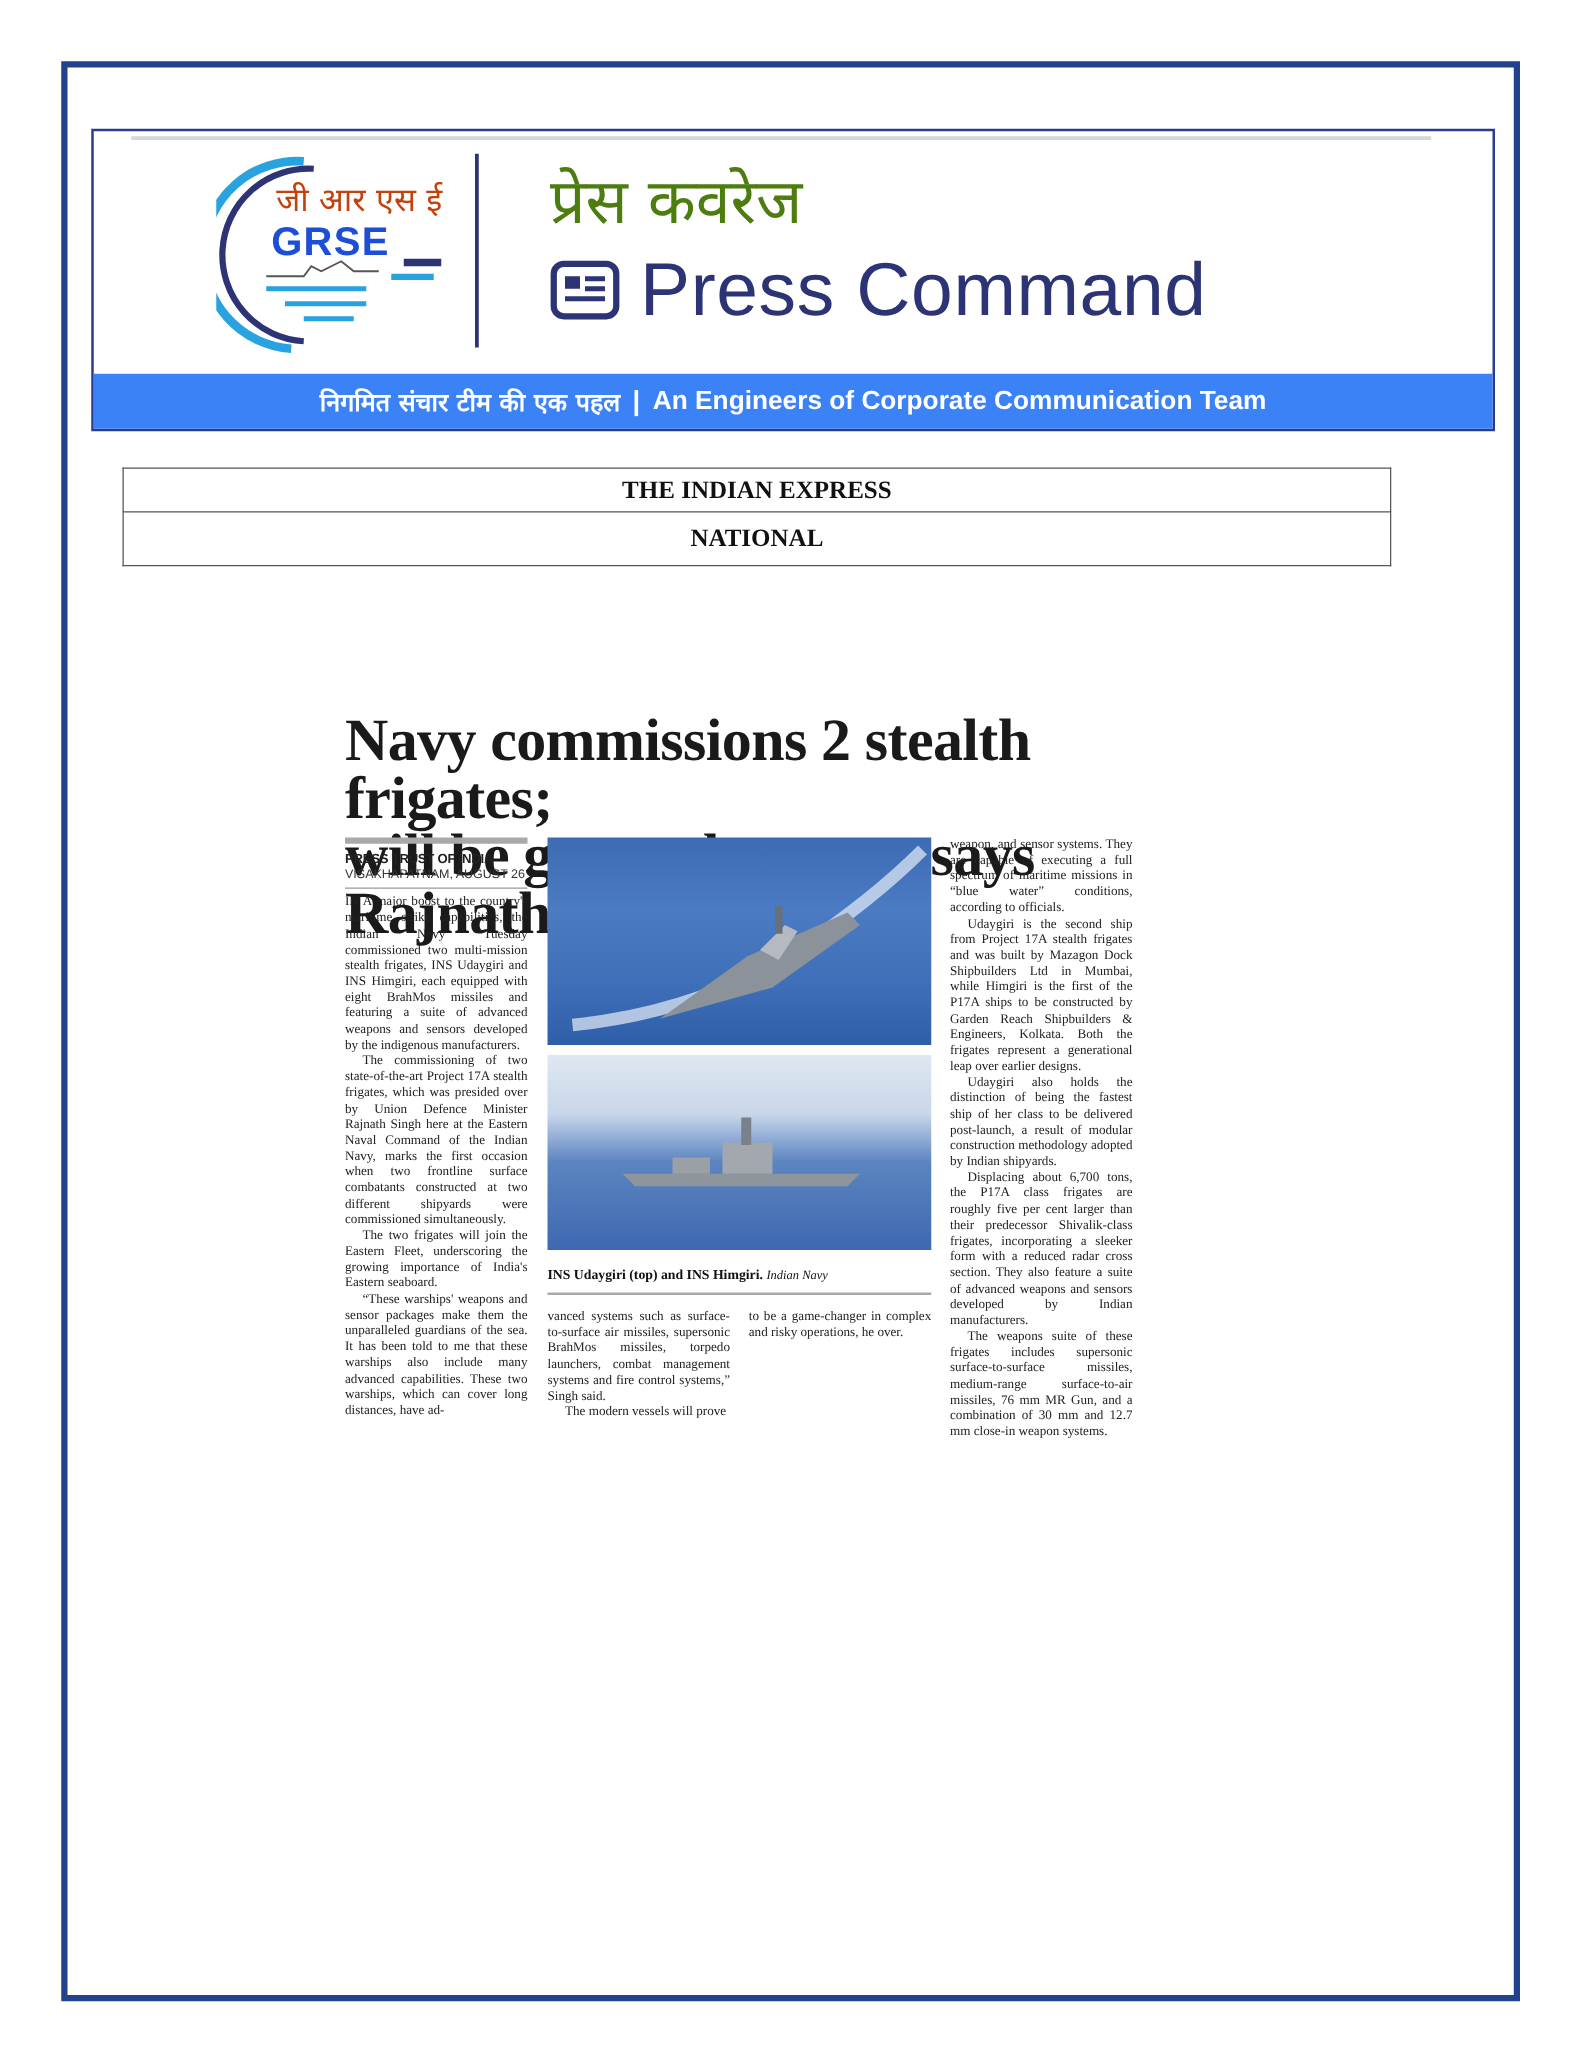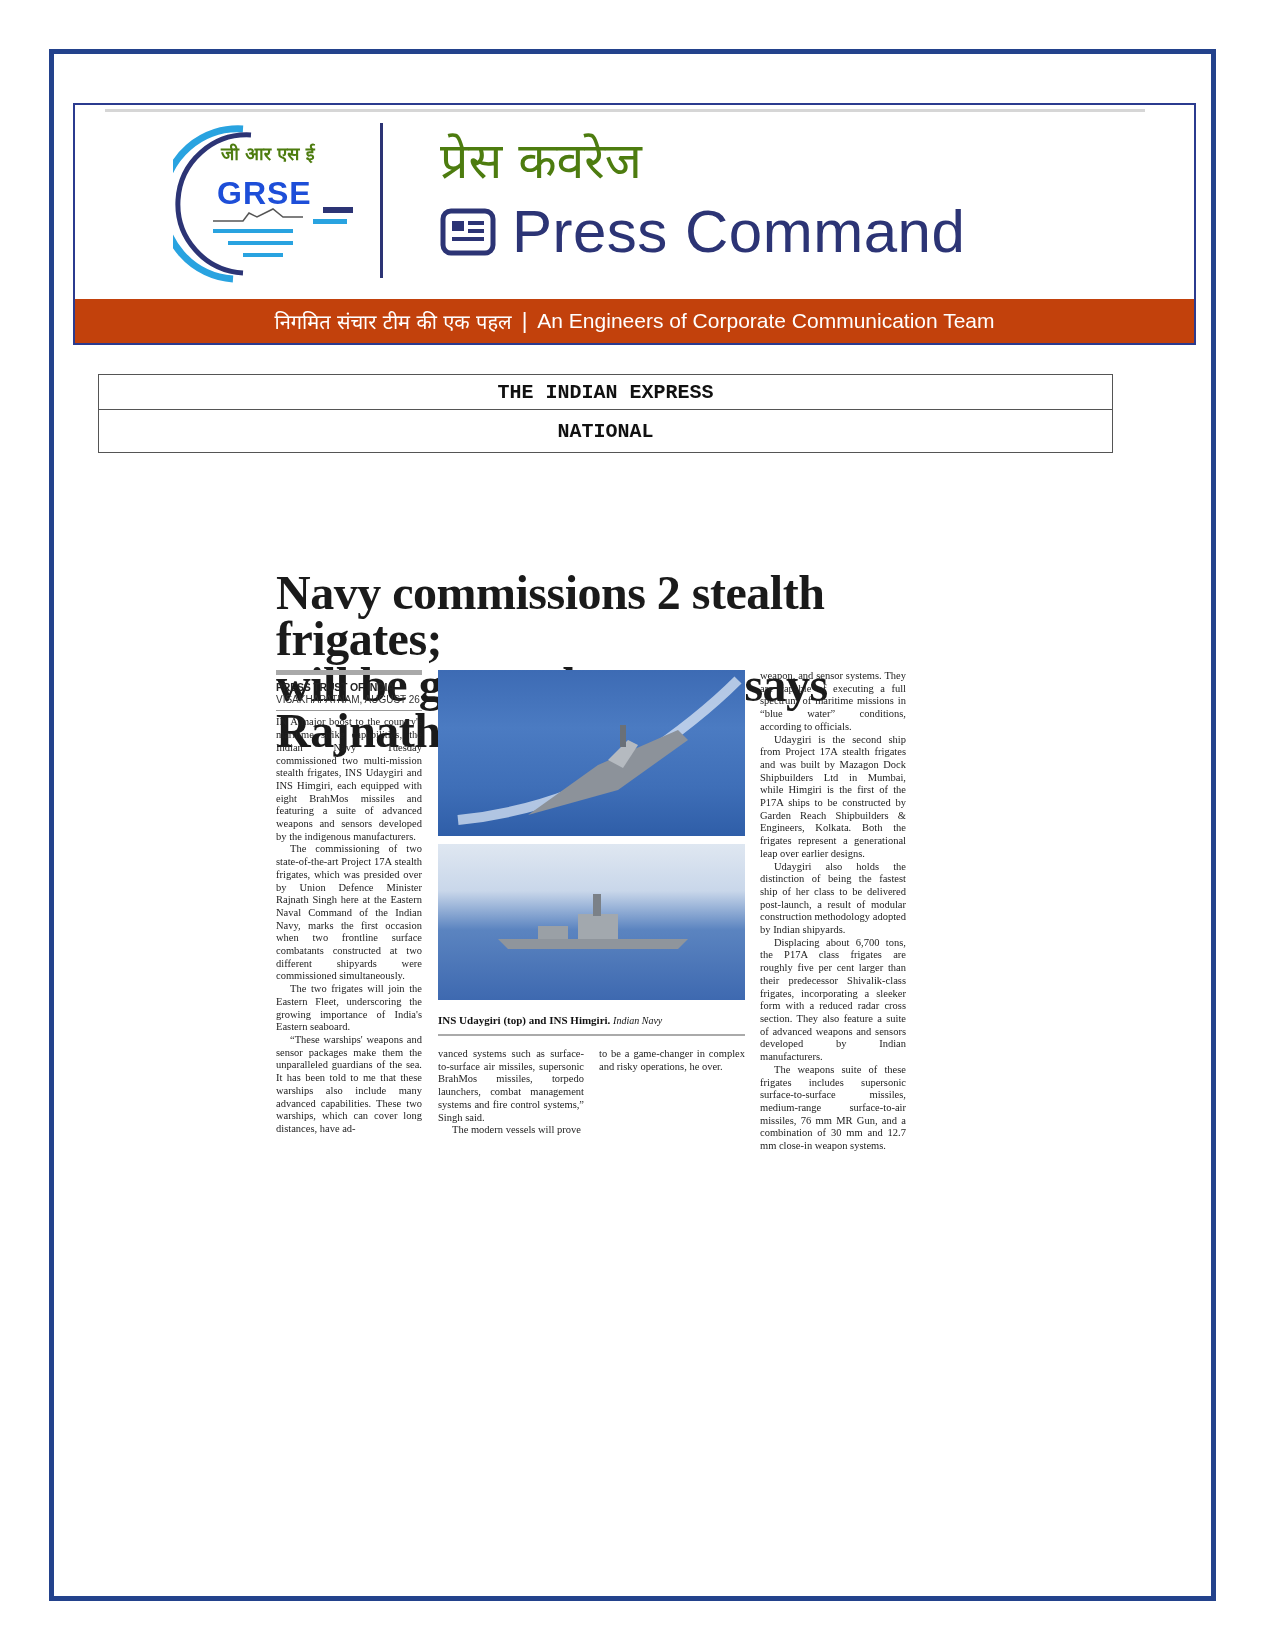--- a/index.html
+++ b/index.html
@@ -3,34 +3,34 @@
   <meta charset="utf-8">
   <style>
     html, body { margin: 0; padding: 0; background: #ffffff; }
     body { width: 1275px; height: 1650px; position: relative; font-family: "Liberation Sans", sans-serif; color: #111; overflow: hidden; }
     .page-frame { position: absolute; left: 49px; top: 49px; width: 1167px; height: 1552px; border: 5px solid #23428c; box-sizing: border-box; }
 
     
     .banner { position: absolute; left: 73px; top: 103px; width: 1123px; height: 242px; border: 2px solid #2b3b8f; box-sizing: border-box; background: #fff; }
     .banner-topline { position: absolute; left: 30px; top: 4px; width: 1040px; height: 3px; background: #d6d6d6; }
     .logo { position: absolute; left: 98px; top: 16px; width: 184px; height: 166px; }
-    .logo-hindi { position: absolute; left: 48px; top: 20px; font-family: "DejaVu Sans", sans-serif; font-weight: bold; font-size: 18px; color: #4d7c0f; }
+    .logo-hindi { position: absolute; left: 48px; top: 20px; font-family: "DejaVu Sans", sans-serif; font-weight: normal; font-size: 26px; color: #c2410c; }
     .logo-grse { position: absolute; left: 44px; top: 54px; font-family: "Liberation Sans", sans-serif; font-weight: bold; font-size: 32px; color: #1d4ed8; letter-spacing: 1px; }
     .banner-divider { position: absolute; left: 305px; top: 18px; width: 3px; height: 155px; background: #2c3475; }
     .title-hindi { position: absolute; left: 365px; top: 20px; font-family: "DejaVu Sans", sans-serif; font-size: 50px; color: #4d7c0f; }
     .title-en { position: absolute; left: 365px; top: 92px; display: flex; align-items: center; gap: 16px; }
     .title-en-text { font-family: "Liberation Sans", sans-serif; font-size: 60px; color: #2c3475; letter-spacing: 0.5px; }
     .news-icon { width: 56px; height: 48px; }
-    .banner-strip { position: absolute; left: 0; bottom: 0; width: 100%; height: 44px; background: #c2410c; display: flex; align-items: center; justify-content: center; color: #fff; font-size: 21px; gap: 10px; }
+    .banner-strip { position: absolute; left: 0; bottom: 0; width: 100%; height: 44px; background: #3b82f6; display: flex; align-items: center; justify-content: center; color: #fff; font-size: 21px; gap: 10px; font-weight: bold; }
     .banner-strip .hindi { font-family: "DejaVu Sans", sans-serif; font-size: 20px; }
     .banner-strip .sep { font-size: 22px; }
 
     
     .pub-table { position: absolute; left: 98px; top: 374px; width: 1015px; border-collapse: collapse; }
-    .pub-table td { border: 1px solid #555; text-align: center; font-family: Liberation Mono, monospace; font-weight: bold; font-size: 20px; height: 34px; padding: 0; }
+    .pub-table td { border: 1px solid #555; text-align: center; font-family: Liberation Serif, serif; font-weight: bold; font-size: 20px; height: 34px; padding: 0; }
     .pub-table tr:last-child td { height: 42px; }
 
     
     .article { position: absolute; left: 276px; top: 570px; width: 630px; font-family: "Liberation Serif", serif; }
     .headline { font-family: "Liberation Serif", serif; font-size: 48px; line-height: 46px; color: #1a1a1a; margin: 0; letter-spacing: -0.5px; }
     .col-left { position: absolute; left: 0; top: 100px; width: 146px; font-size: 10.5px; line-height: 12.7px; text-align: justify; color: #222; }
     .rule-thick { height: 5px; background: #a9a9a9; margin-bottom: 6px; }
     .agency { font-family: "Liberation Sans", sans-serif; font-weight: bold; font-size: 10.5px; letter-spacing: -0.2px; }
     .dateline { font-family: "Liberation Sans", sans-serif; font-size: 10px; color: #333; padding-bottom: 4px; border-bottom: 1px solid #999; margin-bottom: 5px; }
     .para { margin: 0; text-indent: 14px; }

